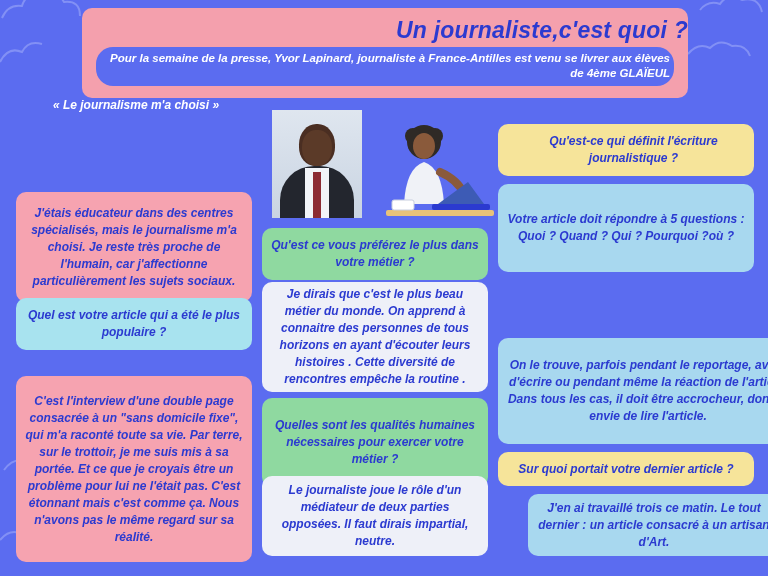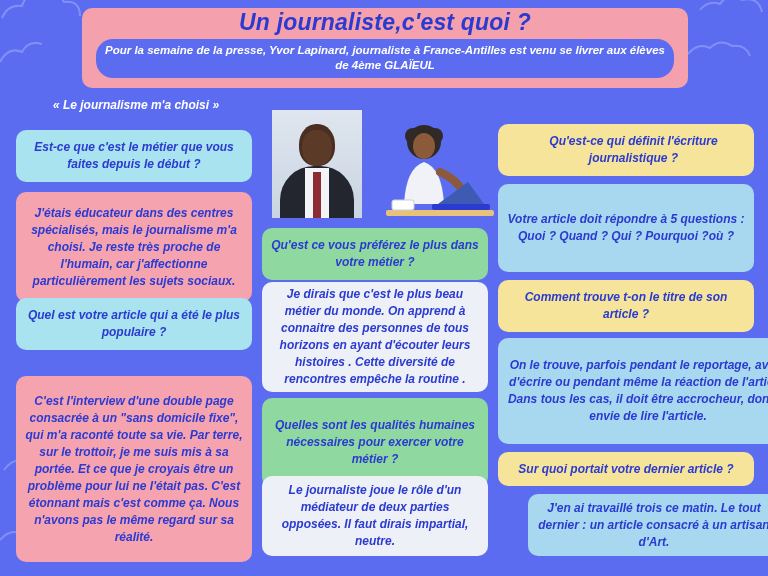--- a/index.html
+++ b/index.html
@@ -19,26 +19,26 @@
     height: 576px;
     background: #5b6cf0;
     overflow: hidden;
   }
   
   #title-banner {
     position: absolute;
     left: 82px;
     top: 8px;
     width: 606px;
-    height: 80px;
+    height: 90px;
     background: #f4a0ad;
     border-radius: 10px;
-    text-align: center;
+    text-align: right;
     box-sizing: border-box;
-    padding-top: 0;
+    padding-top: 8px;
   }
   #title-main {
     color: #2b3ad0;
     font-size: 23px;
     font-weight: bold;
     font-style: italic;
     letter-spacing: 0.2px;
     line-height: 28px;
   }
   #title-sub-wrap {
@@ -236,41 +236,39 @@
 
       <path d="M58 84 l30 -22 l16 22 z" fill="#3d5bb5"></path>
       <rect x="52" y="84" width="58" height="6" rx="2" fill="#2b3ad0"></rect>
 
       <rect x="6" y="90" width="108" height="6" rx="2" fill="#e8c27a"></rect>
 
       <rect x="12" y="80" width="22" height="10" rx="2" fill="#ffffff" stroke="#c8cede"></rect>
     </svg>
   </div>
 
-  <div class="bubble q-blue" style="left:16px;top:130px;width:236px;height:52px;">Est-ce que c'est le métier que vous faites depuis le début ?</div>
 
   <div class="bubble a-pink" style="left:16px;top:192px;width:236px;height:110px;">J'étais éducateur dans des centres spécialisés, mais le journalisme m'a choisi. Je reste très proche de l'humain, car j'affectionne particulièrement les sujets sociaux.</div>
 
   <div class="bubble q-blue" style="left:16px;top:298px;width:236px;height:52px;">Quel est votre article qui a été le plus populaire ?</div>
 
   <div class="bubble a-pink" style="left:16px;top:376px;width:236px;height:186px;">C'est l'interview d'une double page consacrée à un "sans domicile fixe", qui m'a raconté toute sa vie. Par terre, sur le trottoir, je me suis mis à sa portée. Et ce que je croyais être un problème pour lui ne l'était pas. C'est étonnant mais c'est comme ça. Nous n'avons pas le même regard sur sa réalité.</div>
 
   <div class="bubble q-green" style="left:262px;top:228px;width:226px;height:52px;">Qu'est ce vous préférez le plus dans votre métier ?</div>
 
   <div class="bubble a-white" style="left:262px;top:282px;width:226px;height:110px;">Je dirais que c'est le plus beau métier du monde. On apprend à connaitre des personnes de tous horizons en ayant d'écouter leurs histoires . Cette diversité de rencontres empêche la routine .</div>
 
   <div class="bubble q-green" style="left:262px;top:398px;width:226px;height:89px;">Quelles sont les qualités humaines nécessaires pour exercer votre métier ?</div>
 
   <div class="bubble a-white" style="left:262px;top:476px;width:226px;height:80px;">Le journaliste joue le rôle d'un médiateur de deux parties opposées. Il faut dirais impartial, neutre.</div>
 
   <div class="bubble q-yellow" style="left:498px;top:124px;width:256px;height:52px;padding-left:24px;">Qu'est-ce qui définit l'écriture journalistique ?</div>
 
   <div class="bubble a-blue2" style="left:498px;top:184px;width:256px;height:88px;">Votre article doit répondre à 5 questions : Quoi ? Quand ? Qui ? Pourquoi ?où ?</div>
 
-  <div class="bubble q-yellow" style="left:498px;top:280px;width:256px;height:52px;">Comment trouve t-on le titre de son article ?</div>
 
   <div class="bubble a-blue2" style="left:498px;top:338px;width:300px;height:106px;">On le trouve, parfois pendant le reportage, avant d'écrire ou pendant même la réaction de l'article. Dans tous les cas, il doit être accrocheur, donner envie de lire l'article.</div>
 
   <div class="bubble q-yellow" style="left:498px;top:452px;width:256px;height:34px;">Sur quoi portait votre dernier article ?</div>
 
   <div class="bubble a-blue2" style="left:528px;top:494px;width:252px;height:62px;">J'en ai travaillé trois ce matin. Le tout dernier : un article consacré à un artisan d'Art.</div>
 
 </div>
 
 </body></html>

